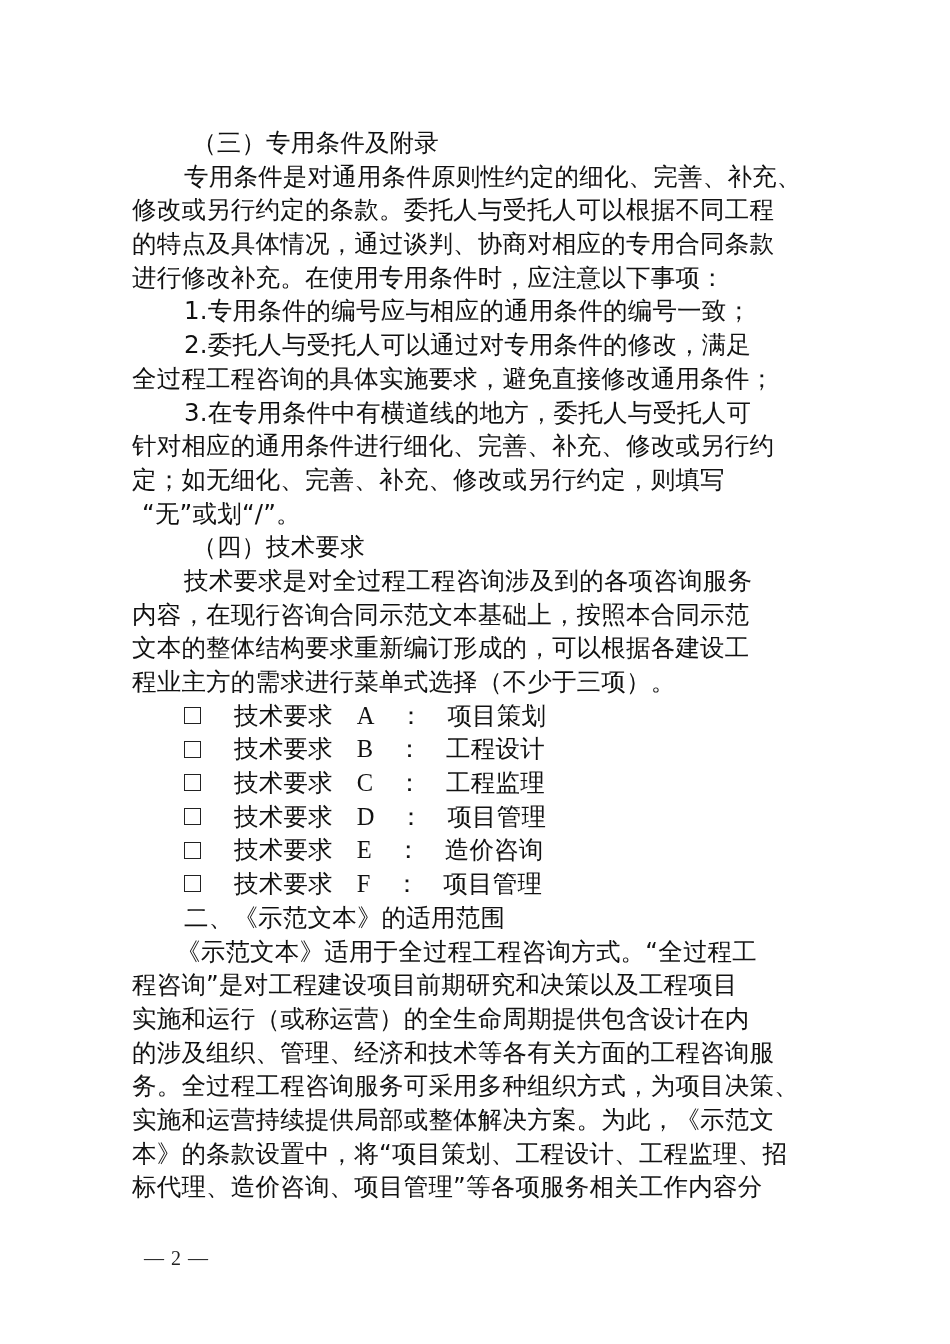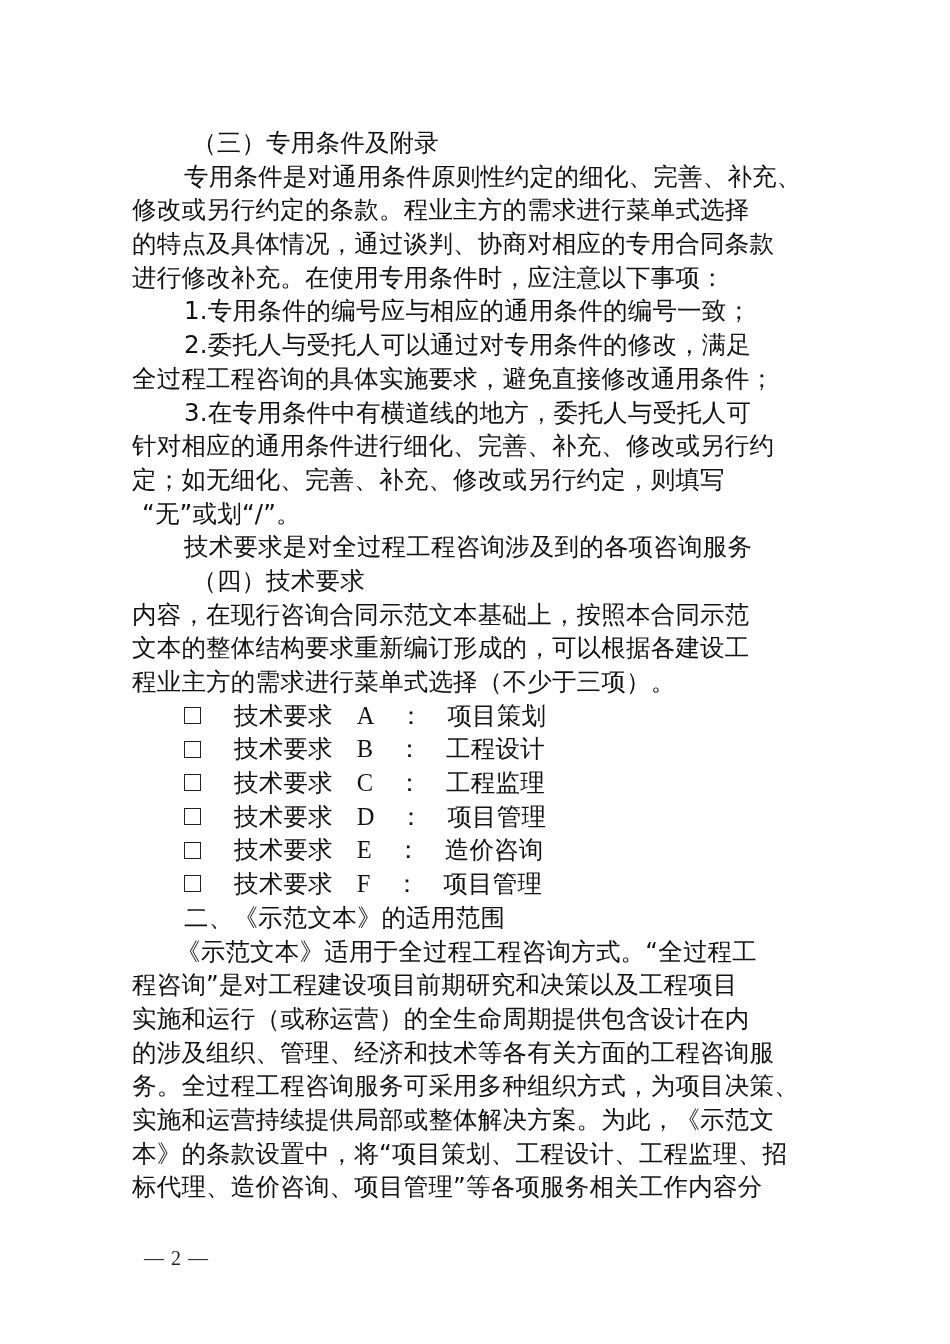--- a/index.html
+++ b/index.html
@@ -56,34 +56,34 @@
       letter-spacing: 1px;
     }
   </style>
 </head>
 <body>
 
 <div class="page">
 
   <div class="line indent-h">（三）专用条件及附录</div>
   <div class="line indent">专用条件是对通用条件原则性约定的细化、完善、补充、</div>
-  <div class="line">修改或另行约定的条款。程业主方的需求进行菜单式选择</div>
+  <div class="line">修改或另行约定的条款。委托人与受托人可以根据不同工程</div>
   <div class="line">的特点及具体情况，通过谈判、协商对相应的专用合同条款</div>
   <div class="line">进行修改补充。在使用专用条件时，应注意以下事项：</div>
 
   <div class="line indent">1.专用条件的编号应与相应的通用条件的编号一致；</div>
   <div class="line indent">2.委托人与受托人可以通过对专用条件的修改，满足</div>
   <div class="line">全过程工程咨询的具体实施要求，避免直接修改通用条件；</div>
   <div class="line indent">3.在专用条件中有横道线的地方，委托人与受托人可</div>
   <div class="line">针对相应的通用条件进行细化、完善、补充、修改或另行约</div>
   <div class="line">定；如无细化、完善、补充、修改或另行约定，则填写</div>
   <div class="line" style="padding-left:10px">“无”或划“/”。</div>
 
+  <div class="line indent-h">（四）技术要求</div>
   <div class="line indent">技术要求是对全过程工程咨询涉及到的各项咨询服务</div>
-  <div class="line indent-h">（四）技术要求</div>
   <div class="line">内容，在现行咨询合同示范文本基础上，按照本合同示范</div>
   <div class="line">文本的整体结构要求重新编订形成的，可以根据各建设工</div>
   <div class="line">程业主方的需求进行菜单式选择（不少于三项）。</div>
 
   <div class="line checkbox-item">
     <span class="box"></span>
     <span>技术要求</span>
     <span class="serif">A</span>
     <span>：</span>
     <span>项目策划</span>

